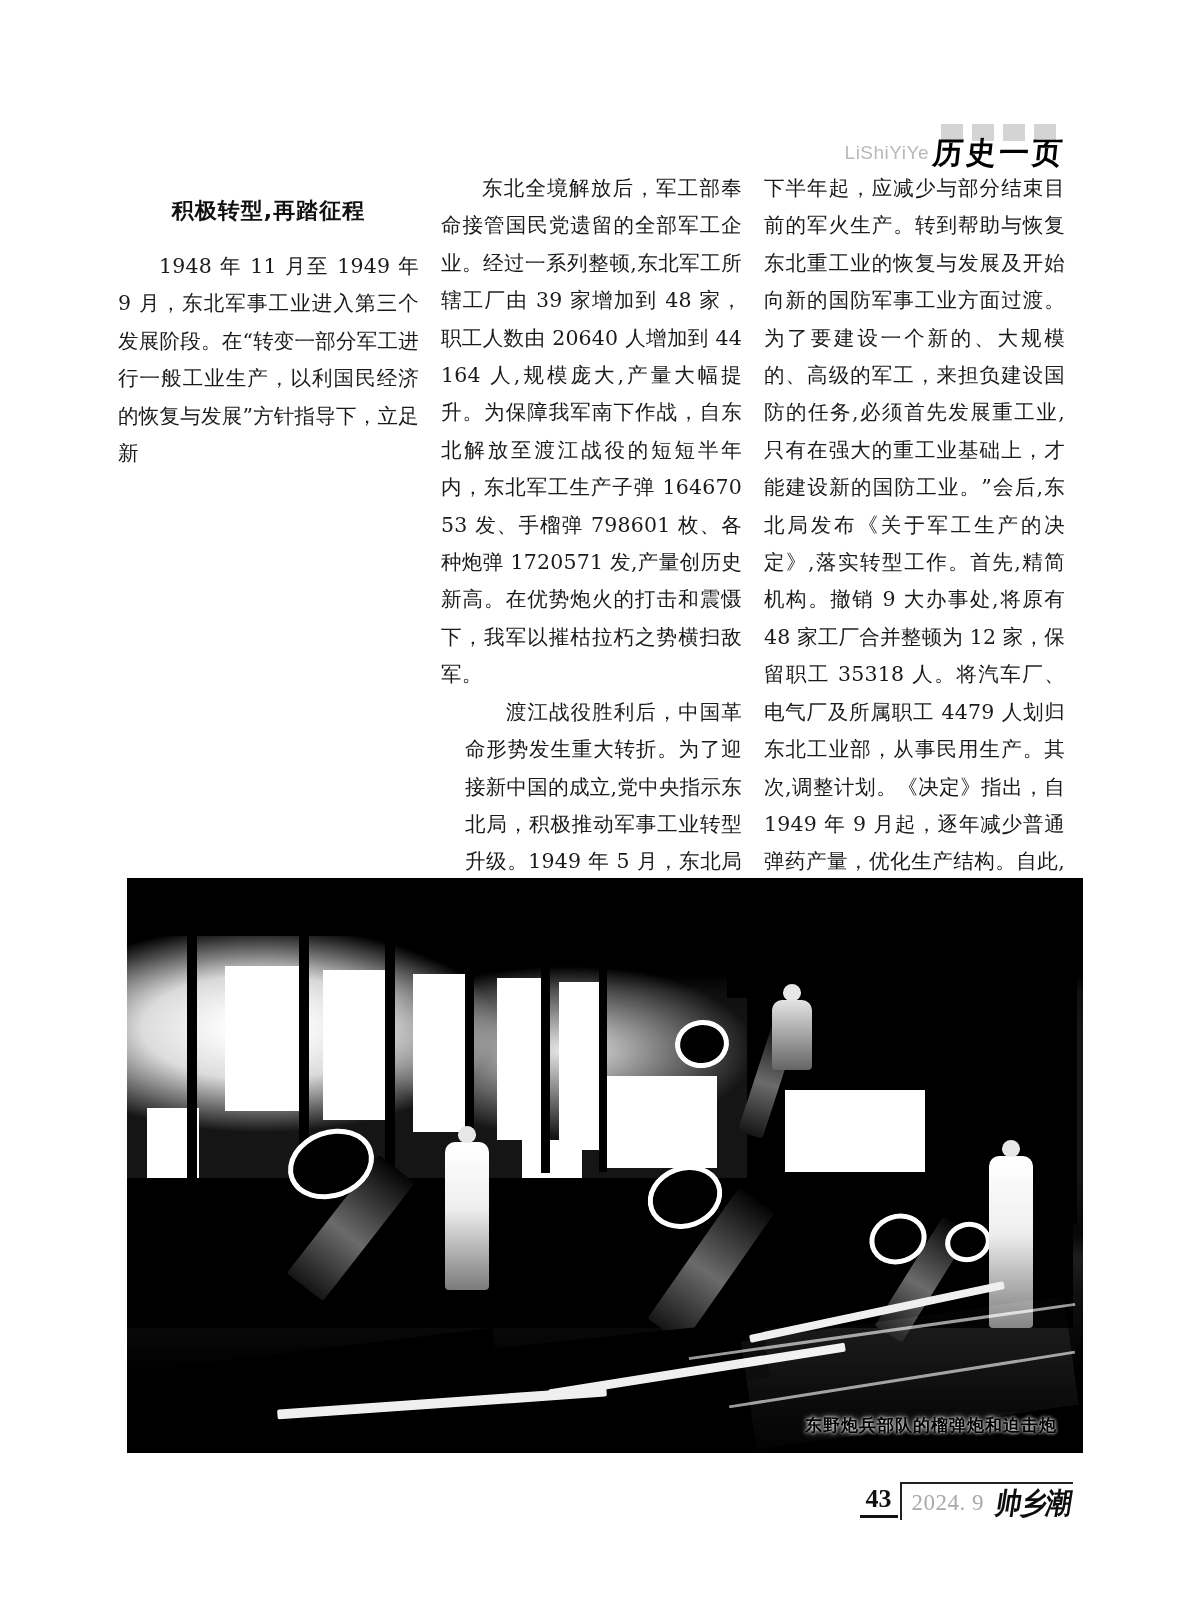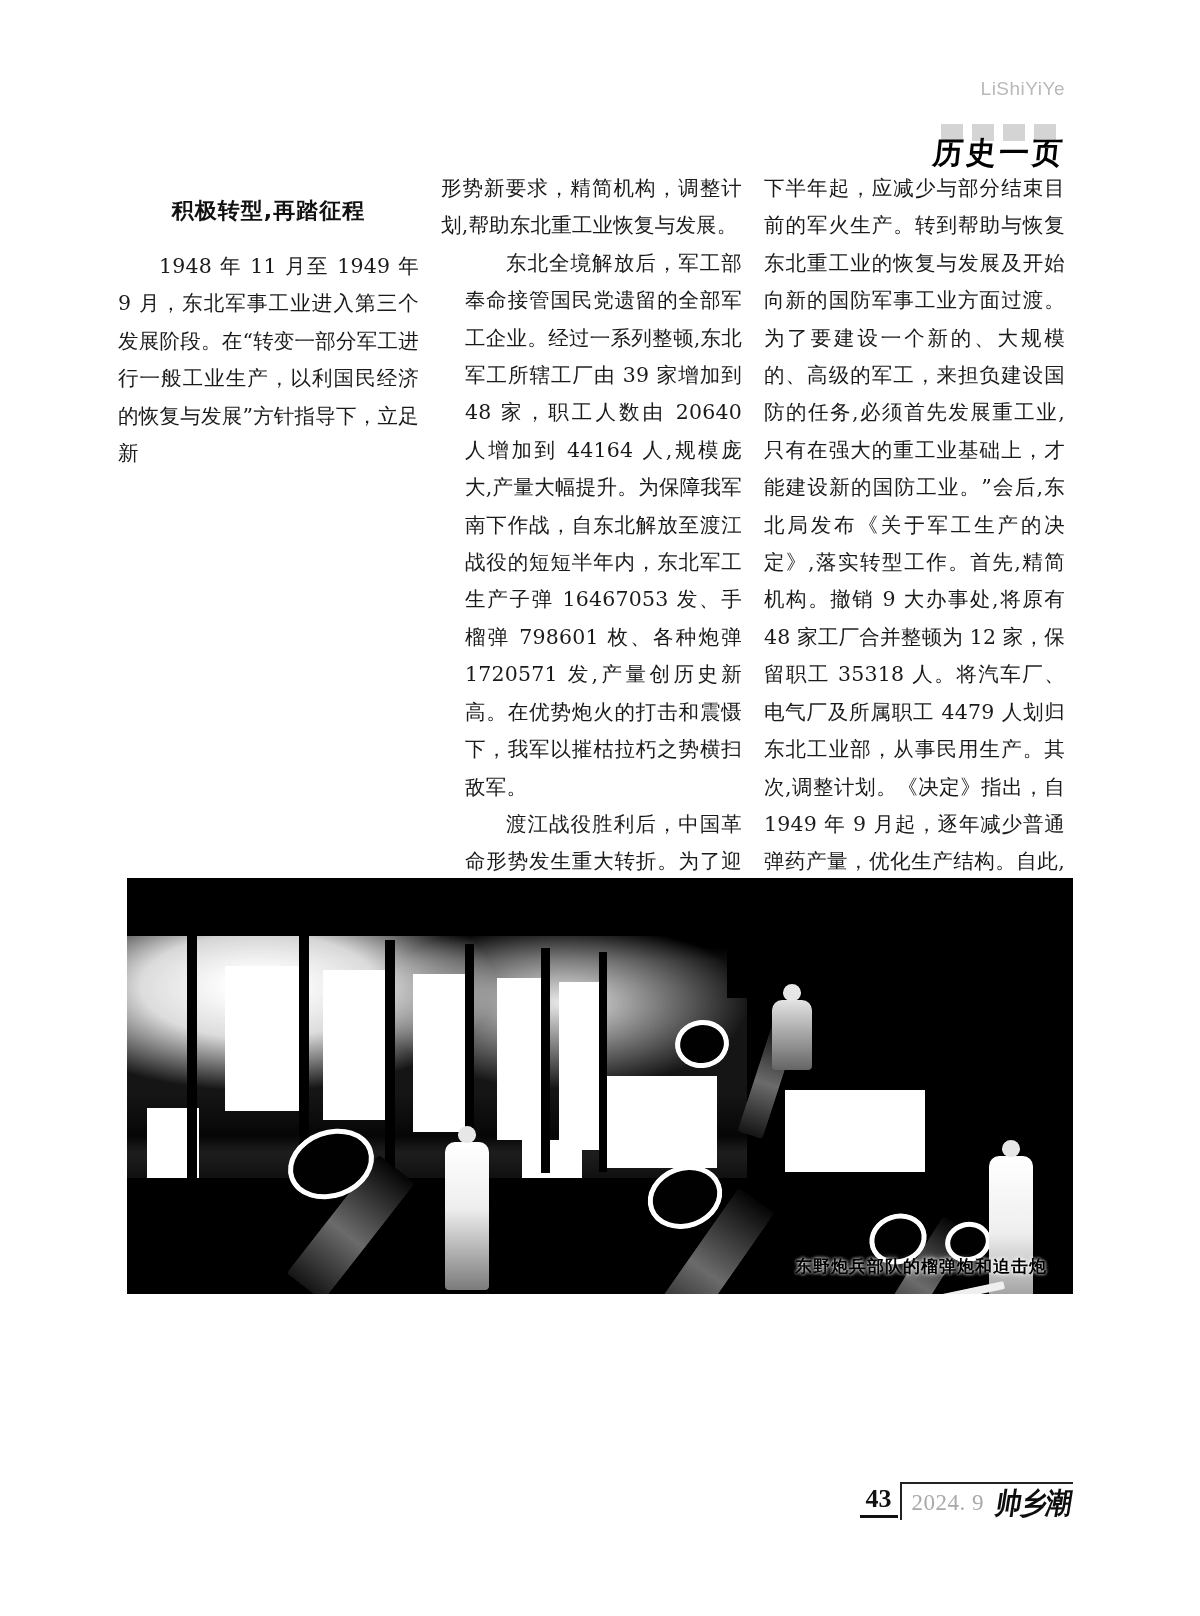--- a/index.html
+++ b/index.html
@@ -15,21 +15,21 @@
     left:0;top:0;width:1200px;height:1616px;
   }
 
   
   .header{
     position:absolute;
     left:115px; top:108px; width:950px; height:60px;
   }
   .header-inner{
     position:absolute;right:0;bottom:0;
-    display:flex;align-items:flex-end;gap:20px;flex-direction:column;
+    display:flex;align-items:flex-end;gap:4px;
   }
   .header-pinyin{
     font-family:"Liberation Sans", sans-serif;
     font-size:19px;
     color:#b9b9b9;
     letter-spacing:0.5px;
     line-height:1;
     padding-bottom:6px;
     white-space:nowrap;
   }
@@ -90,23 +90,24 @@
     font-size:22px;
     color:#111;
     text-align:center;
     letter-spacing:1px;
   }
 
   
   .photo-wrap{
     position:absolute;
     left:127px; top:878px;
-    width:946px; height:416px;
+    width:946px; height:575px;
     background:#1b1b1b;
     overflow:hidden;
+    padding-left:10px;
   }
   .photo{
     position:absolute;inset:0;
     background:
       
       linear-gradient(180deg, rgba(0,0,0,0) 62%, rgba(255,255,255,0.10) 66%, rgba(0,0,0,0.1) 100%),
       
       radial-gradient(ellipse 340px 150px at 14% 26%, rgba(255,255,255,0.92) 0%, rgba(255,255,255,0.75) 35%, rgba(255,255,255,0) 70%),
       radial-gradient(ellipse 260px 120px at 46% 30%, rgba(255,255,255,0.80) 0%, rgba(255,255,255,0) 72%),
       
@@ -230,21 +231,20 @@
   </div>
 
   <div class="cols">
 
     <div class="col">
       <div class="section-head">积极转型,再踏征程</div>
       <p class="indent">1948 年 11 月至 1949 年 9 月，东北军事工业进入第三个发展阶段。在“转变一部分军工进行一般工业生产，以利国民经济的恢复与发展”方针指导下，立足新</p>
     </div>
 
     <div class="col">
-      <p>形势新要求，精简机构，调整计划,帮助东北重工业恢复与发展。</p>
       <p class="indent">东北全境解放后，军工部奉命接管国民党遗留的全部军工企业。经过一系列整顿,东北军工所辖工厂由 39 家增加到 48 家，职工人数由 20640 人增加到 44164 人,规模庞大,产量大幅提升。为保障我军南下作战，自东北解放至渡江战役的短短半年内，东北军工生产子弹 16467053 发、手榴弹 798601 枚、各种炮弹 1720571 发,产量创历史新高。在优势炮火的打击和震慑下，我军以摧枯拉朽之势横扫敌军。</p>
       <p class="indent">渡江战役胜利后，中国革命形势发生重大转折。为了迎接新中国的成立,党中央指示东北局，积极推动军事工业转型升级。1949 年 5 月，东北局副书记李富春在东北军工生产材料会议上指出：“东北的军事工业经 1949 年</p>
     </div>
 
     <div class="col">
       <p>下半年起，应减少与部分结束目前的军火生产。转到帮助与恢复东北重工业的恢复与发展及开始向新的国防军事工业方面过渡。为了要建设一个新的、大规模的、高级的军工，来担负建设国防的任务,必须首先发展重工业,只有在强大的重工业基础上，才能建设新的国防工业。”会后,东北局发布《关于军工生产的决定》,落实转型工作。首先,精简机构。撤销 9 大办事处,将原有 48 家工厂合并整顿为 12 家，保留职工 35318 人。将汽车厂、电气厂及所属职工 4479 人划归东北工业部，从事民用生产。其次,调整计划。《决定》指出，自 1949 年 9 月起，逐年减少普通弹药产量，优化生产结构。自此,东北军工开启建设新中国国防工业、支援重工业建设的新征程。</p>
     </div>
 
   </div>
 

